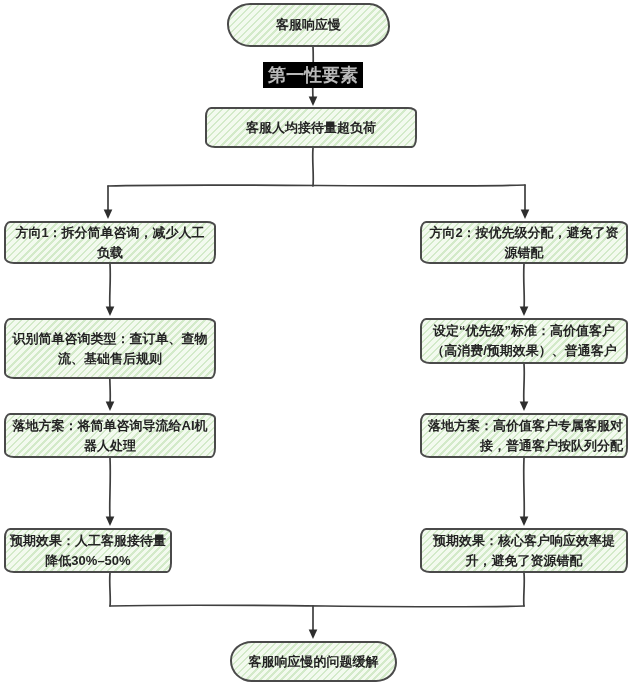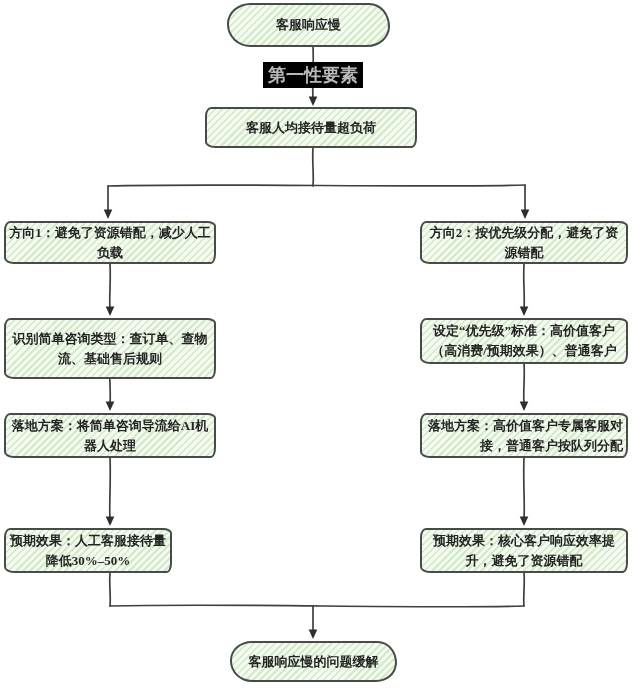--- a/index.html
+++ b/index.html
@@ -1,20 +1,20 @@
 <!DOCTYPE html>
 <html style="--node-border: #4a4a4a; --hatch: #d3eac9; --hatch-bg: #f3faef; --text: #242424; --edge-label: #b9b9b9; --connector: #3f3f3f; --arrowhead: #2e2e2e;"><head>
 <meta charset="utf-8">
 <style>
   html,body{margin:0;padding:0;background:#ffffff;}
   .canvas{
     position:relative;
     width:633px;height:688px;
     background:#ffffff;
-    font-family:Liberation Serif, serif;
+    font-family:Liberation Sans, sans-serif;
     overflow:hidden;
   }
   svg.wires{position:absolute;left:0;top:0;z-index:1;}
   .node{
     position:absolute;z-index:2;box-sizing:border-box;
     border:2px solid var(--node-border,#4a4a4a);
     background:repeating-linear-gradient(135deg,
       var(--hatch,#d3eac9) 0px, var(--hatch,#d3eac9) 1.8px,
       var(--hatch-bg,#f3faef) 1.8px, var(--hatch-bg,#f3faef) 5px);
     color:var(--text,#242424);
@@ -83,21 +83,21 @@
     <span>客服响应慢</span>
   </div>
 
   <div class="edge-label">第一性要素</div>
 
   <div class="node rect n-problem">
     <span>客服人均接待量超负荷</span>
   </div>
 
   <div class="node rect n-l1">
-    <span>方向1：避免了资源错配，减少人工负载</span>
+    <span>方向1：拆分简单咨询，减少人工负载</span>
   </div>
   <div class="node rect n-l2">
     <span>识别简单咨询类型：查订单、查物流、基础售后规则</span>
   </div>
   <div class="node rect n-l3">
     <span>落地方案：将简单咨询导流给AI机器人处理</span>
   </div>
   <div class="node rect n-l4">
     <span>预期效果：人工客服接待量降低30%–50%</span>
   </div>

